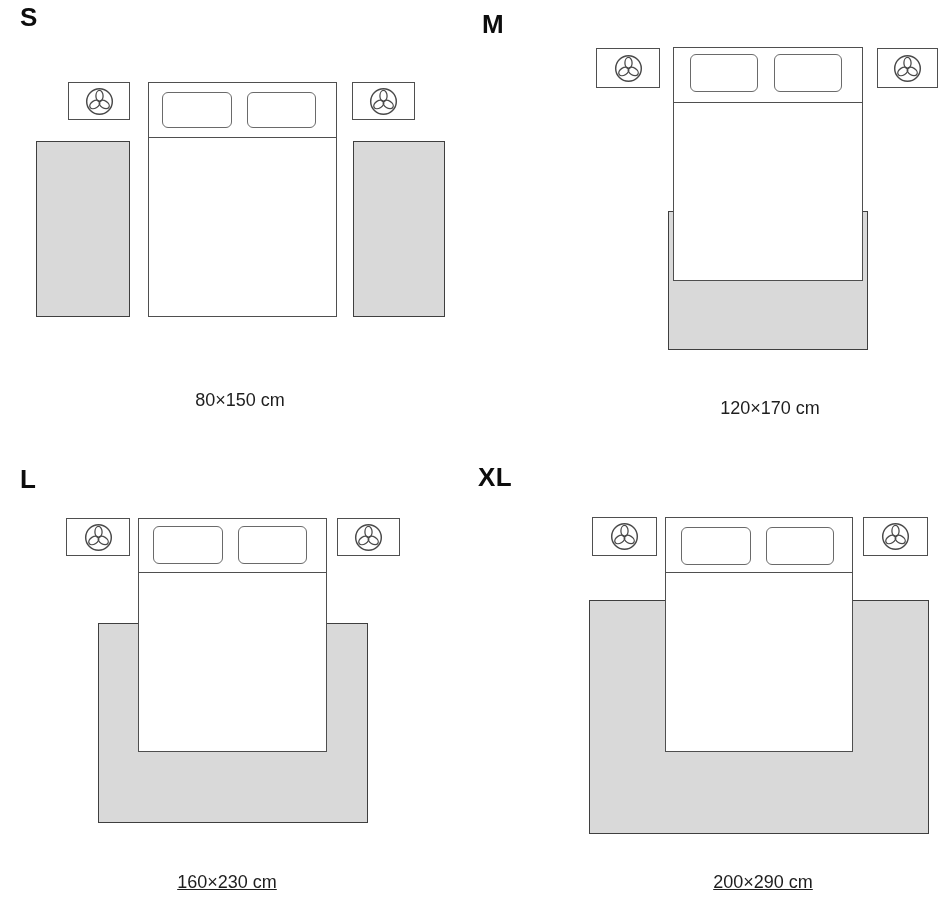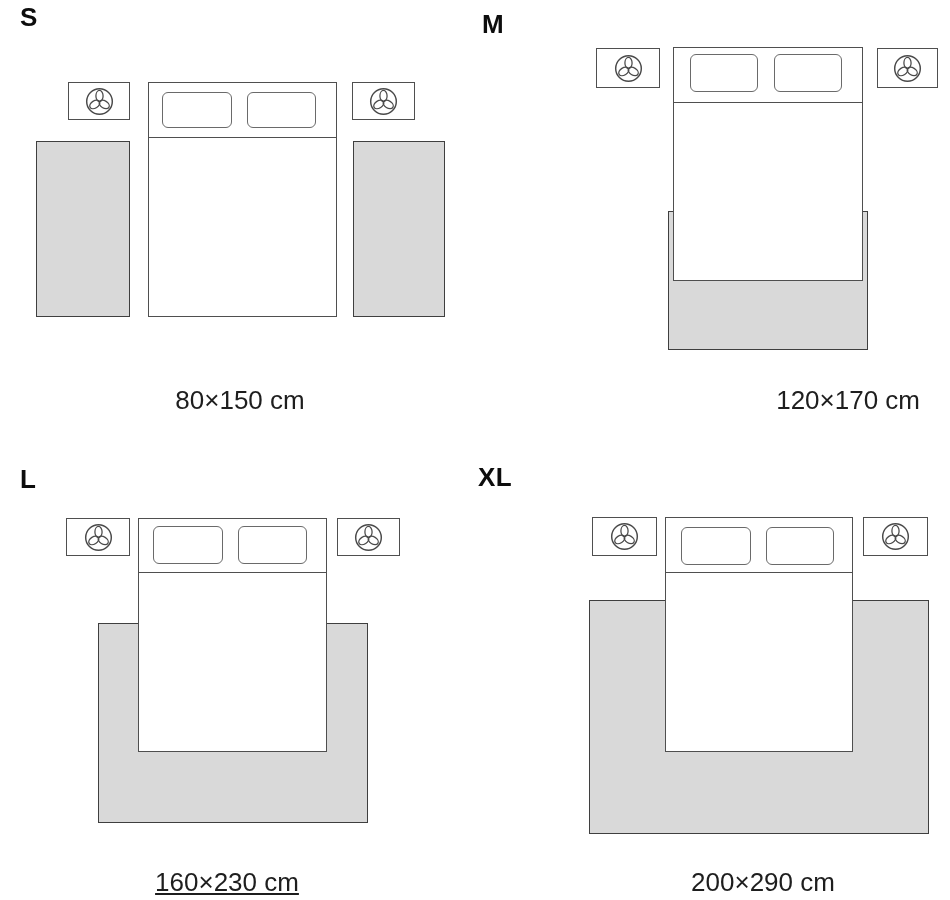--- a/index.html
+++ b/index.html
@@ -23,21 +23,21 @@
     font-size: 26px;
     font-weight: 700;
     line-height: 26px;
     color: #0d0d0d;
     letter-spacing: 0.5px;
   }
   .caption {
     position: absolute;
     width: 300px;
     text-align: center;
-    font-size: 26px;
+    font-size: 18px;
     line-height: 30px;
     color: #1e1e1e;
   }
   .rug {
     position: absolute;
     background: var(--rug-fill, #d9d9d9);
     border: 1.5px solid var(--rug-outline, #3f3f3f);
     z-index: 1;
   }
   .bed {
@@ -136,21 +136,21 @@
       </svg>
     </div>
 
     <div class="bed" style="left:198px; top:47px; width:190px; height:234px;">
       <div class="headboard" style="height:55px;">
         <div class="pillow" style="left:16px; top:6px; width:68px; height:38px;"></div>
         <div class="pillow" style="left:100px; top:6px; width:68px; height:38px;"></div>
       </div>
     </div>
 
-    <div class="caption" style="left:145px; top:385px;text-align:right;">120×170 cm</div>
+    <div class="caption" style="left:145px; top:393px;">120×170 cm</div>
   </section>
 
   <section class="panel panel-l">
     <div class="size-letter" style="left:20px; top:16px;">L</div>
 
     <div class="rug" style="left:98px; top:173px; width:270px; height:200px;"></div>
 
     <div class="nightstand" style="left:66px; top:68px; width:64px; height:38px;">
       <svg width="33" height="33" viewBox="0 0 34 34">
         <circle cx="17" cy="17" r="13.2" fill="none" stroke="#4a4a4a" stroke-width="1.5"></circle>
@@ -208,16 +208,16 @@
       </svg>
     </div>
 
     <div class="bed" style="left:190px; top:67px; width:188px; height:235px;">
       <div class="headboard" style="height:55px;">
         <div class="pillow" style="left:15px; top:9px; width:70px; height:38px;"></div>
         <div class="pillow" style="left:100px; top:9px; width:68px; height:38px;"></div>
       </div>
     </div>
 
-    <div class="caption" style="left:138px; top:417px;">200×290 cm</div>
+    <div class="caption" style="left:138px; top:417px;text-decoration:underline;">200×290 cm</div>
   </section>
 
 </div>
 
 </body></html>

